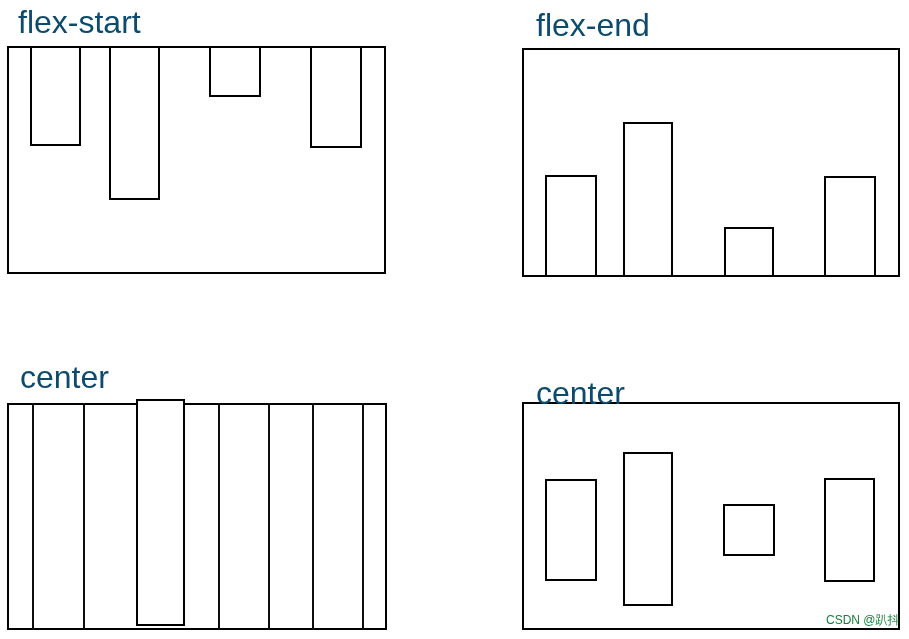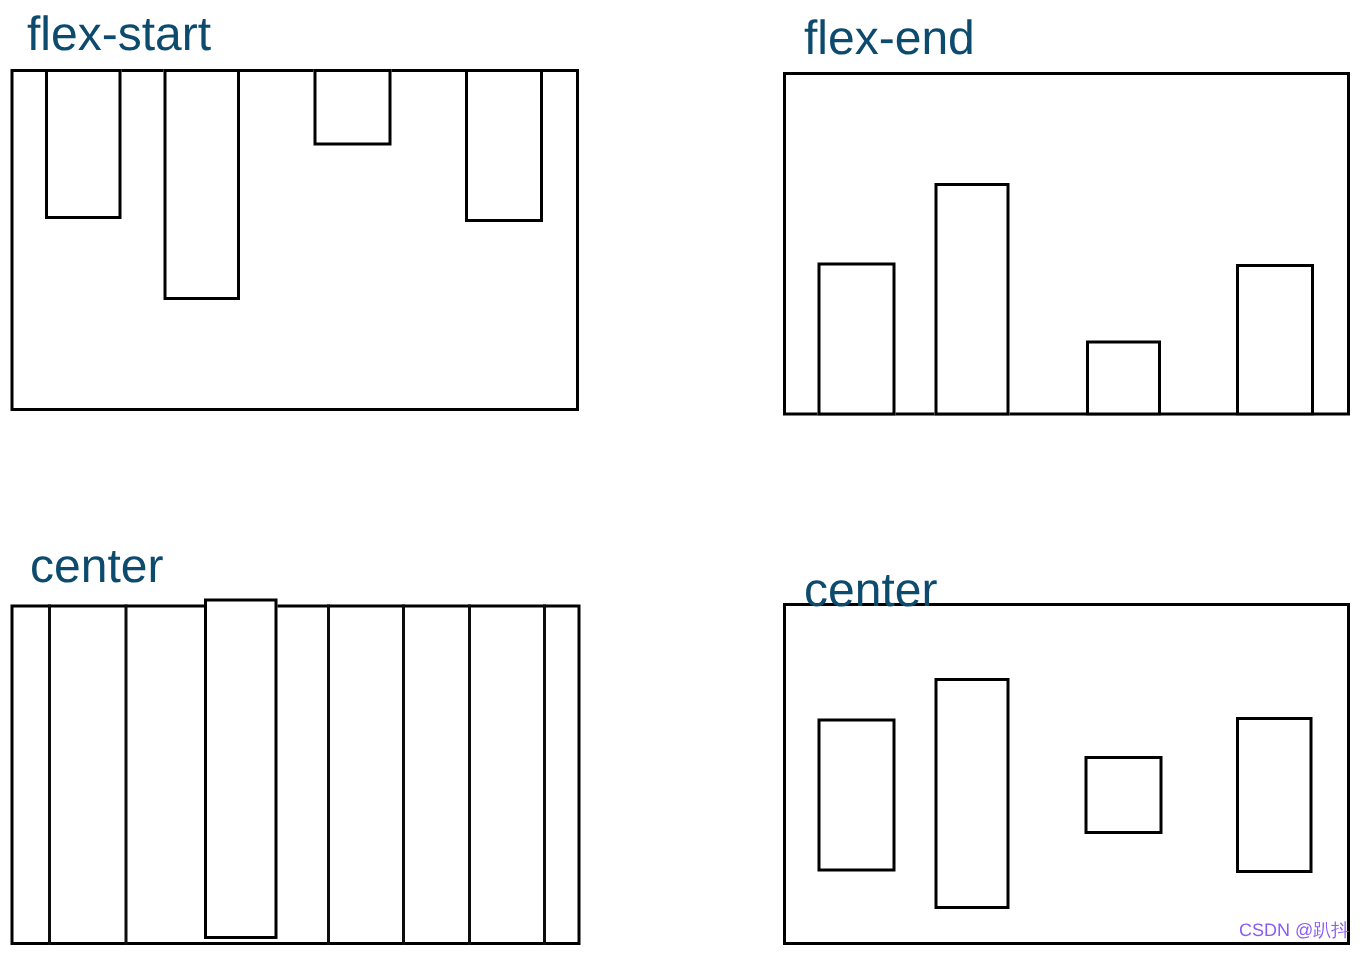--- a/index.html
+++ b/index.html
@@ -39,21 +39,21 @@
   .vline {
     position: absolute;
     background: #0d0d0d;
   }
   .watermark {
     position: absolute;
     left: 826px;
     top: 613px;
     font-size: 12px;
     line-height: 15px;
-    color: #8b5cf6;
+    color: #15803d;
     white-space: nowrap;
     text-align: right;
   }
 </style>
 </head>
 <body>
 
 <div class="diagram-layer">
     <div class="outline" style="left: 7px; top: 46px; width: 379px; height: 228px;"></div>
     <div class="outline" style="left: 30px; top: 46px; width: 51px; height: 100px;"></div>

